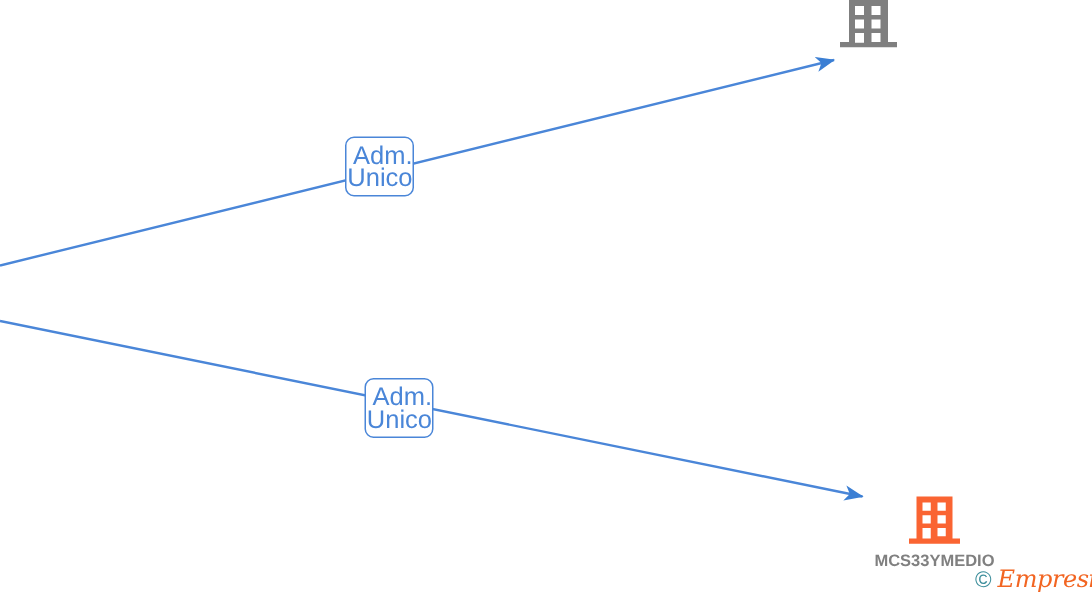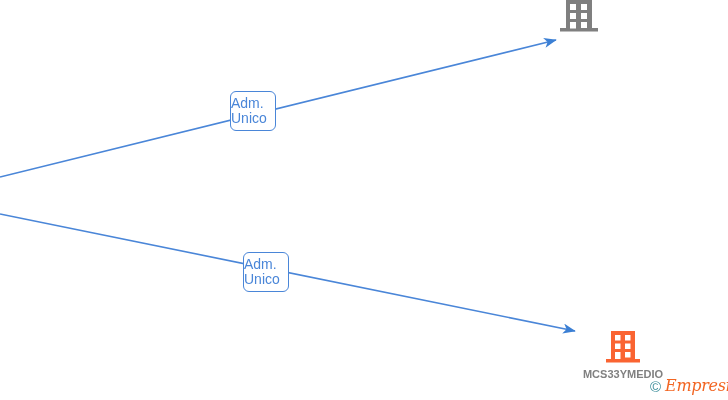--- a/index.html
+++ b/index.html
@@ -24,23 +24,23 @@
     width: 728px;
     height: 400px;
   }
   .role-box {
     position: absolute;
     box-sizing: border-box;
     border: 1px solid #4a86d8;
     border-radius: 6px;
     background: #ffffff;
     color: #4a86d8;
-    font-size: 14px;
+    font-size: 17px;
     line-height: 15px;
-    text-align: left;
+    text-align: right;
     padding-top: 4px;
     z-index: 4;
   }
   .role-box .ln {
     display: block;
     white-space: nowrap;
   }
   .node {
     position: absolute;
     z-index: 5;

